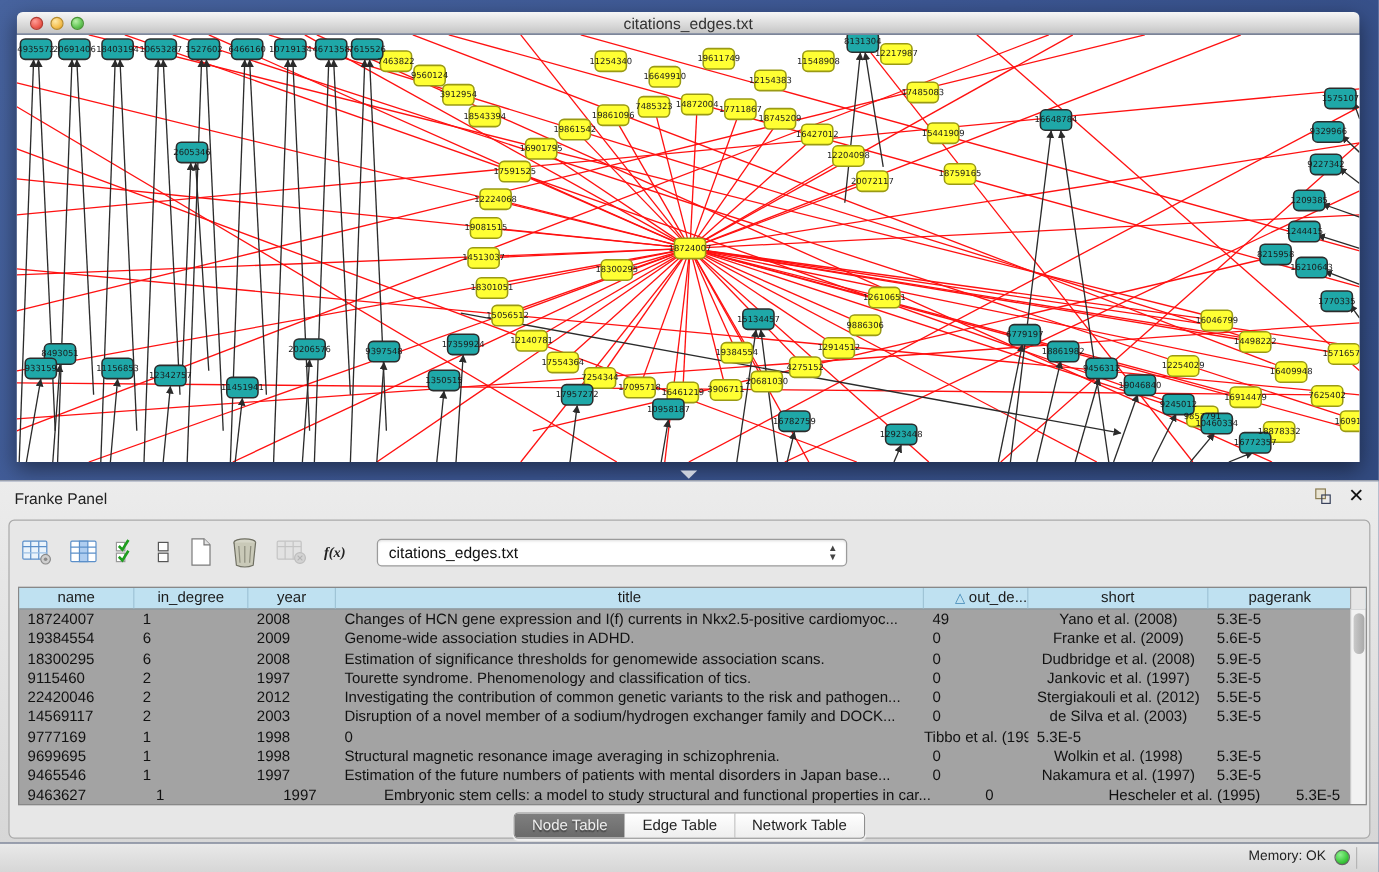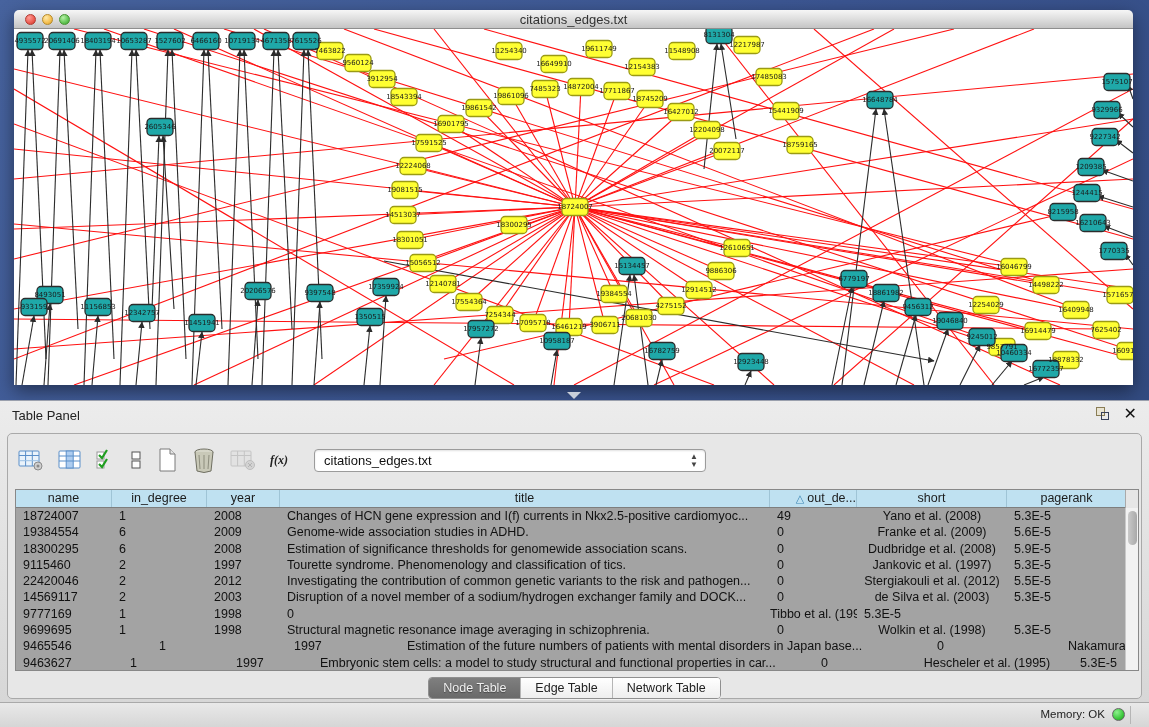--- a/index.html
+++ b/index.html
@@ -448,21 +448,21 @@
           <text x="1032" y="342" class="net-label">16772357</text>
         </g>
     </svg>
   </div>
 </div>
 
 <div class="splitter-grip"></div>
 
 <div class="table-panel">
   <div class="panel-header">
-    <span class="panel-title">Table Panel</span>
+    <span class="panel-title">Franke Panel</span>
     <span class="panel-header-icons">
       <span class="float-icon">
           <span class="sq1"></span>
           <span class="sq2"></span>
         </span>
       <span class="close-icon">✕</span>
     </span>
   </div>
 
   <div class="panel-inner">
@@ -606,21 +606,21 @@
           </div>
           <div class="tr" style="grid-template-columns: 96px 95px 73px 490px 87px 150px 120px;">
             <div class="td">9699695</div>
             <div class="td">1</div>
             <div class="td">1998</div>
             <div class="td">Structural magnetic resonance image averaging in schizophrenia.</div>
             <div class="td">0</div>
             <div class="td center">Wolkin et al. (1998)</div>
             <div class="td">5.3E-5</div>
           </div>
-          <div class="tr" style="grid-template-columns: 96px 95px 73px 490px 87px 150px 120px; gap: 40px;">
+          <div class="tr" style="grid-template-columns: 96px 95px 73px 490px 87px 150px 120px;">
             <div class="td">9465546</div>
             <div class="td">1</div>
             <div class="td">1997</div>
             <div class="td">Estimation of the future numbers of patients with mental disorders in Japan base...</div>
             <div class="td">0</div>
             <div class="td center">Nakamura et al. (1997)</div>
             <div class="td">5.3E-5</div>
           </div>
           <div class="tr" style="grid-template-columns: 96px 95px 73px 490px 87px 150px 120px; gap: 11px;">
             <div class="td">9463627</div>

